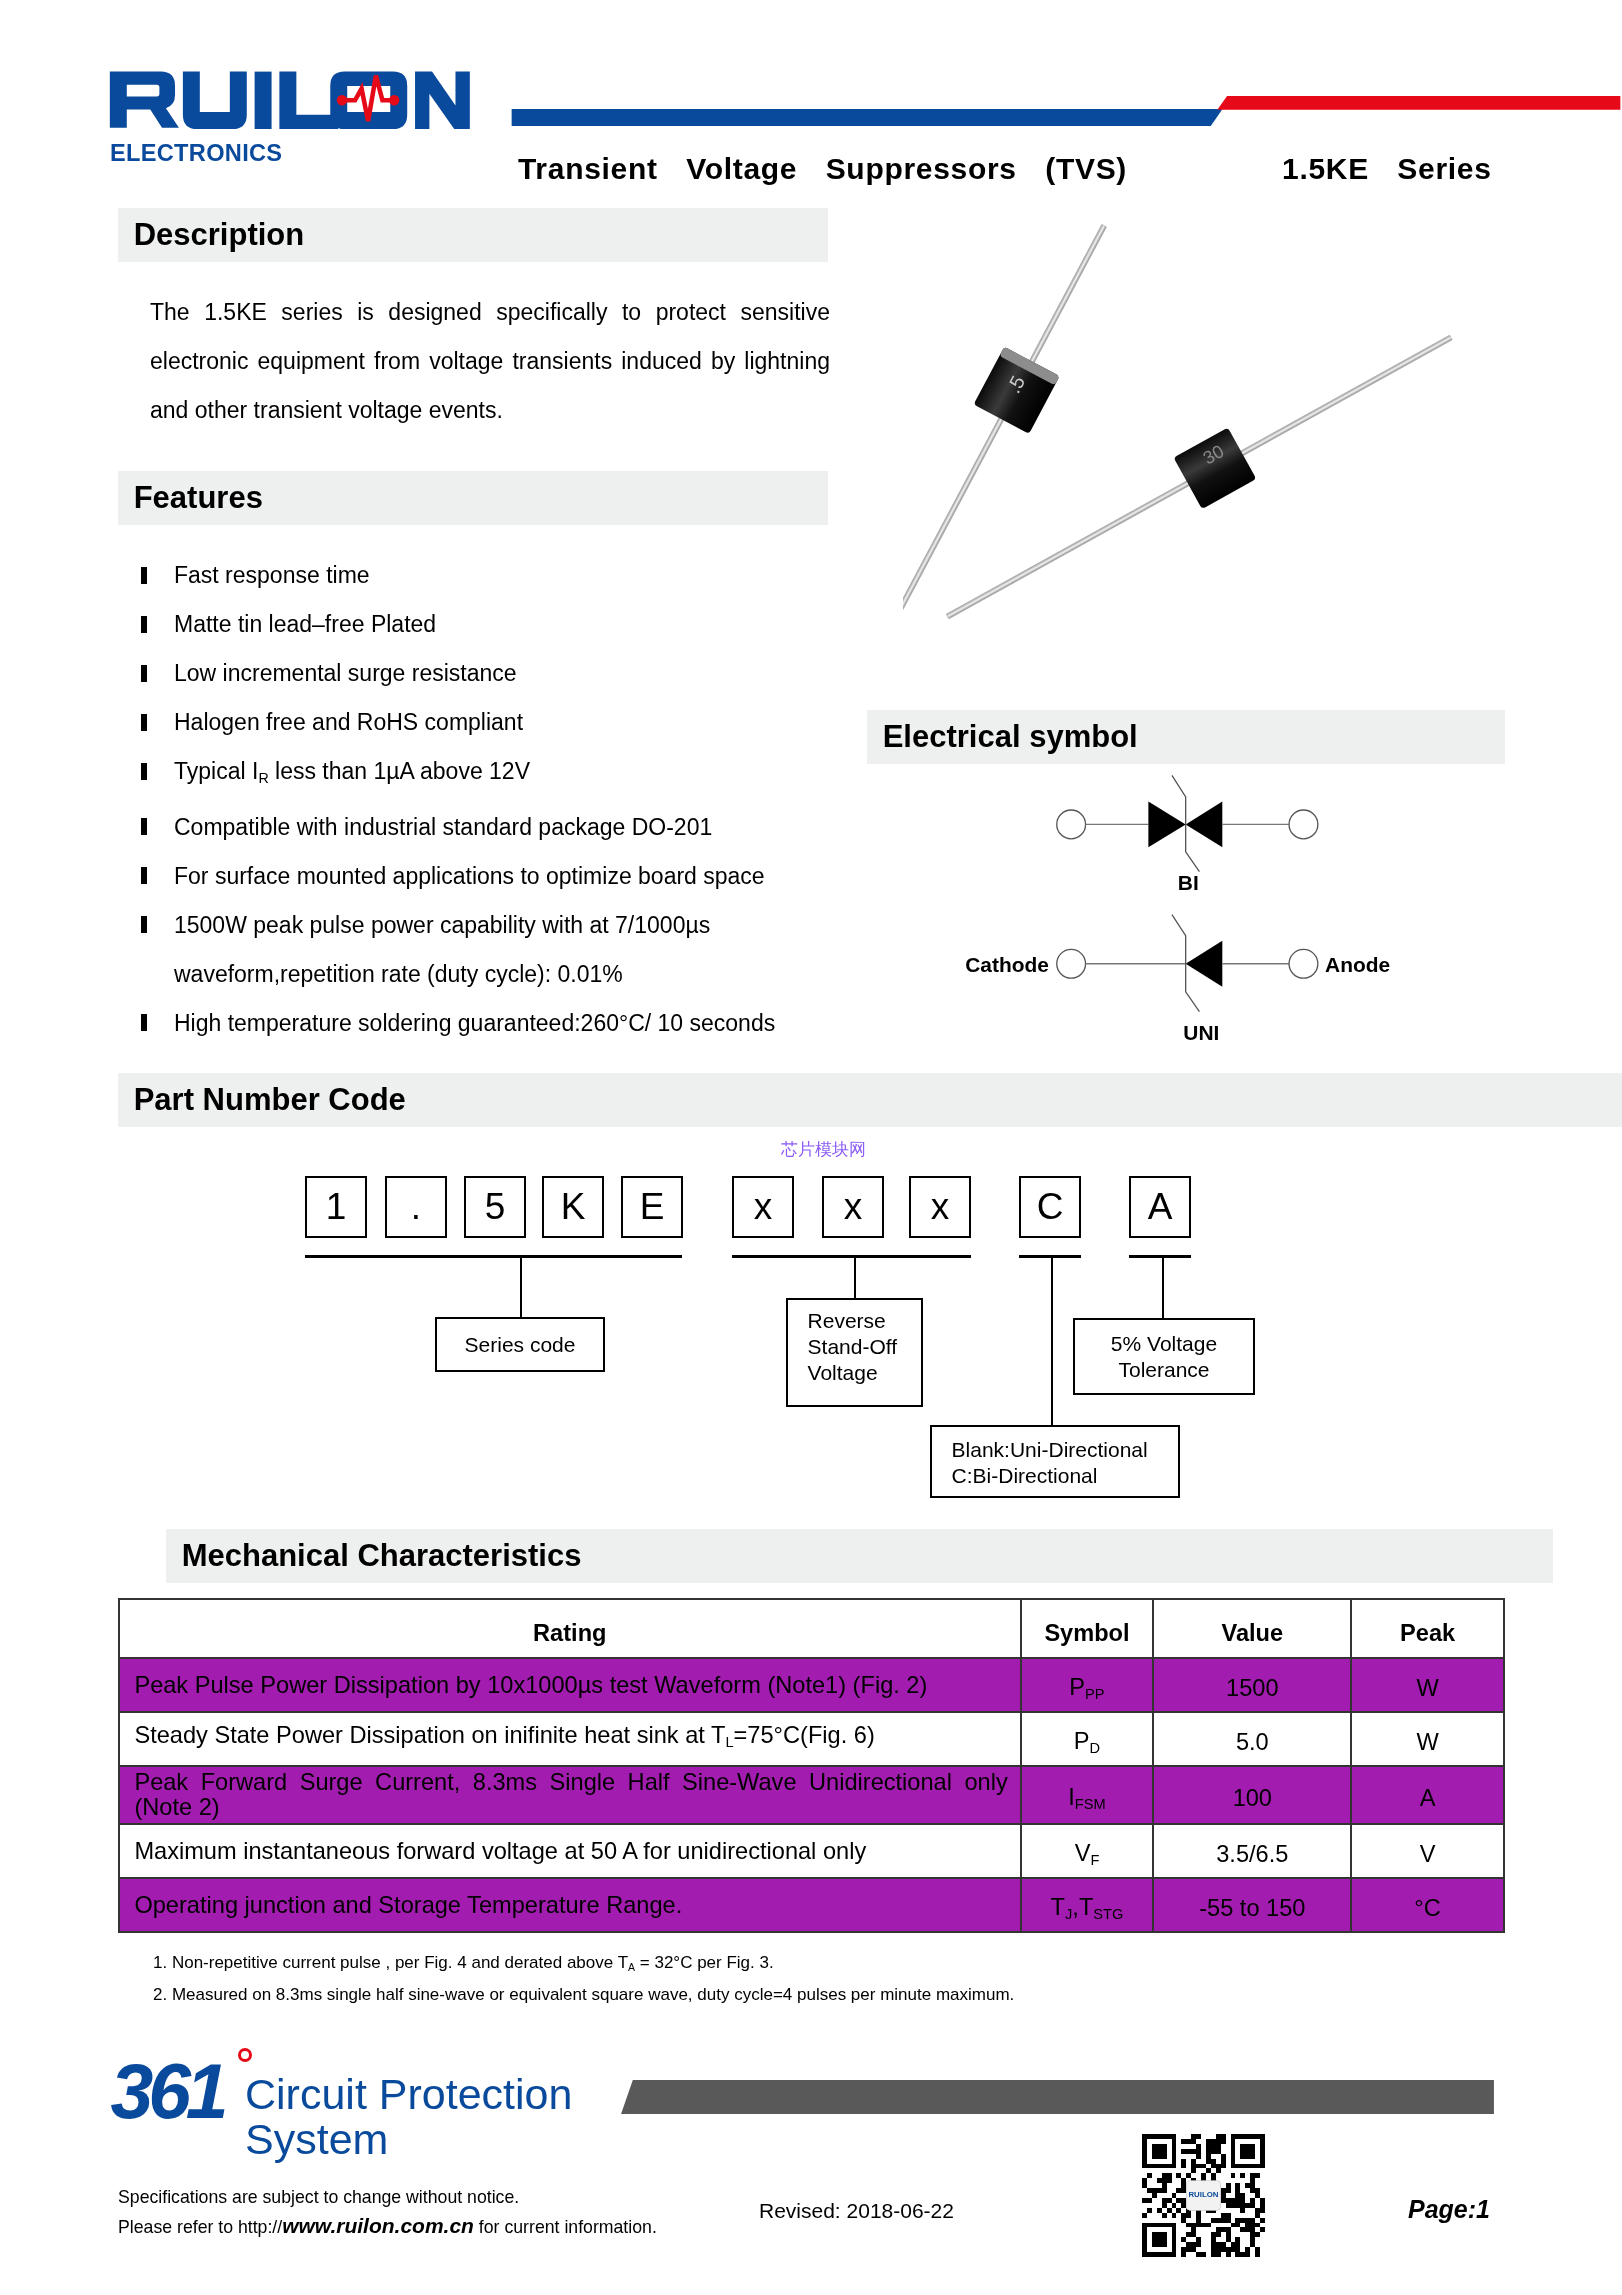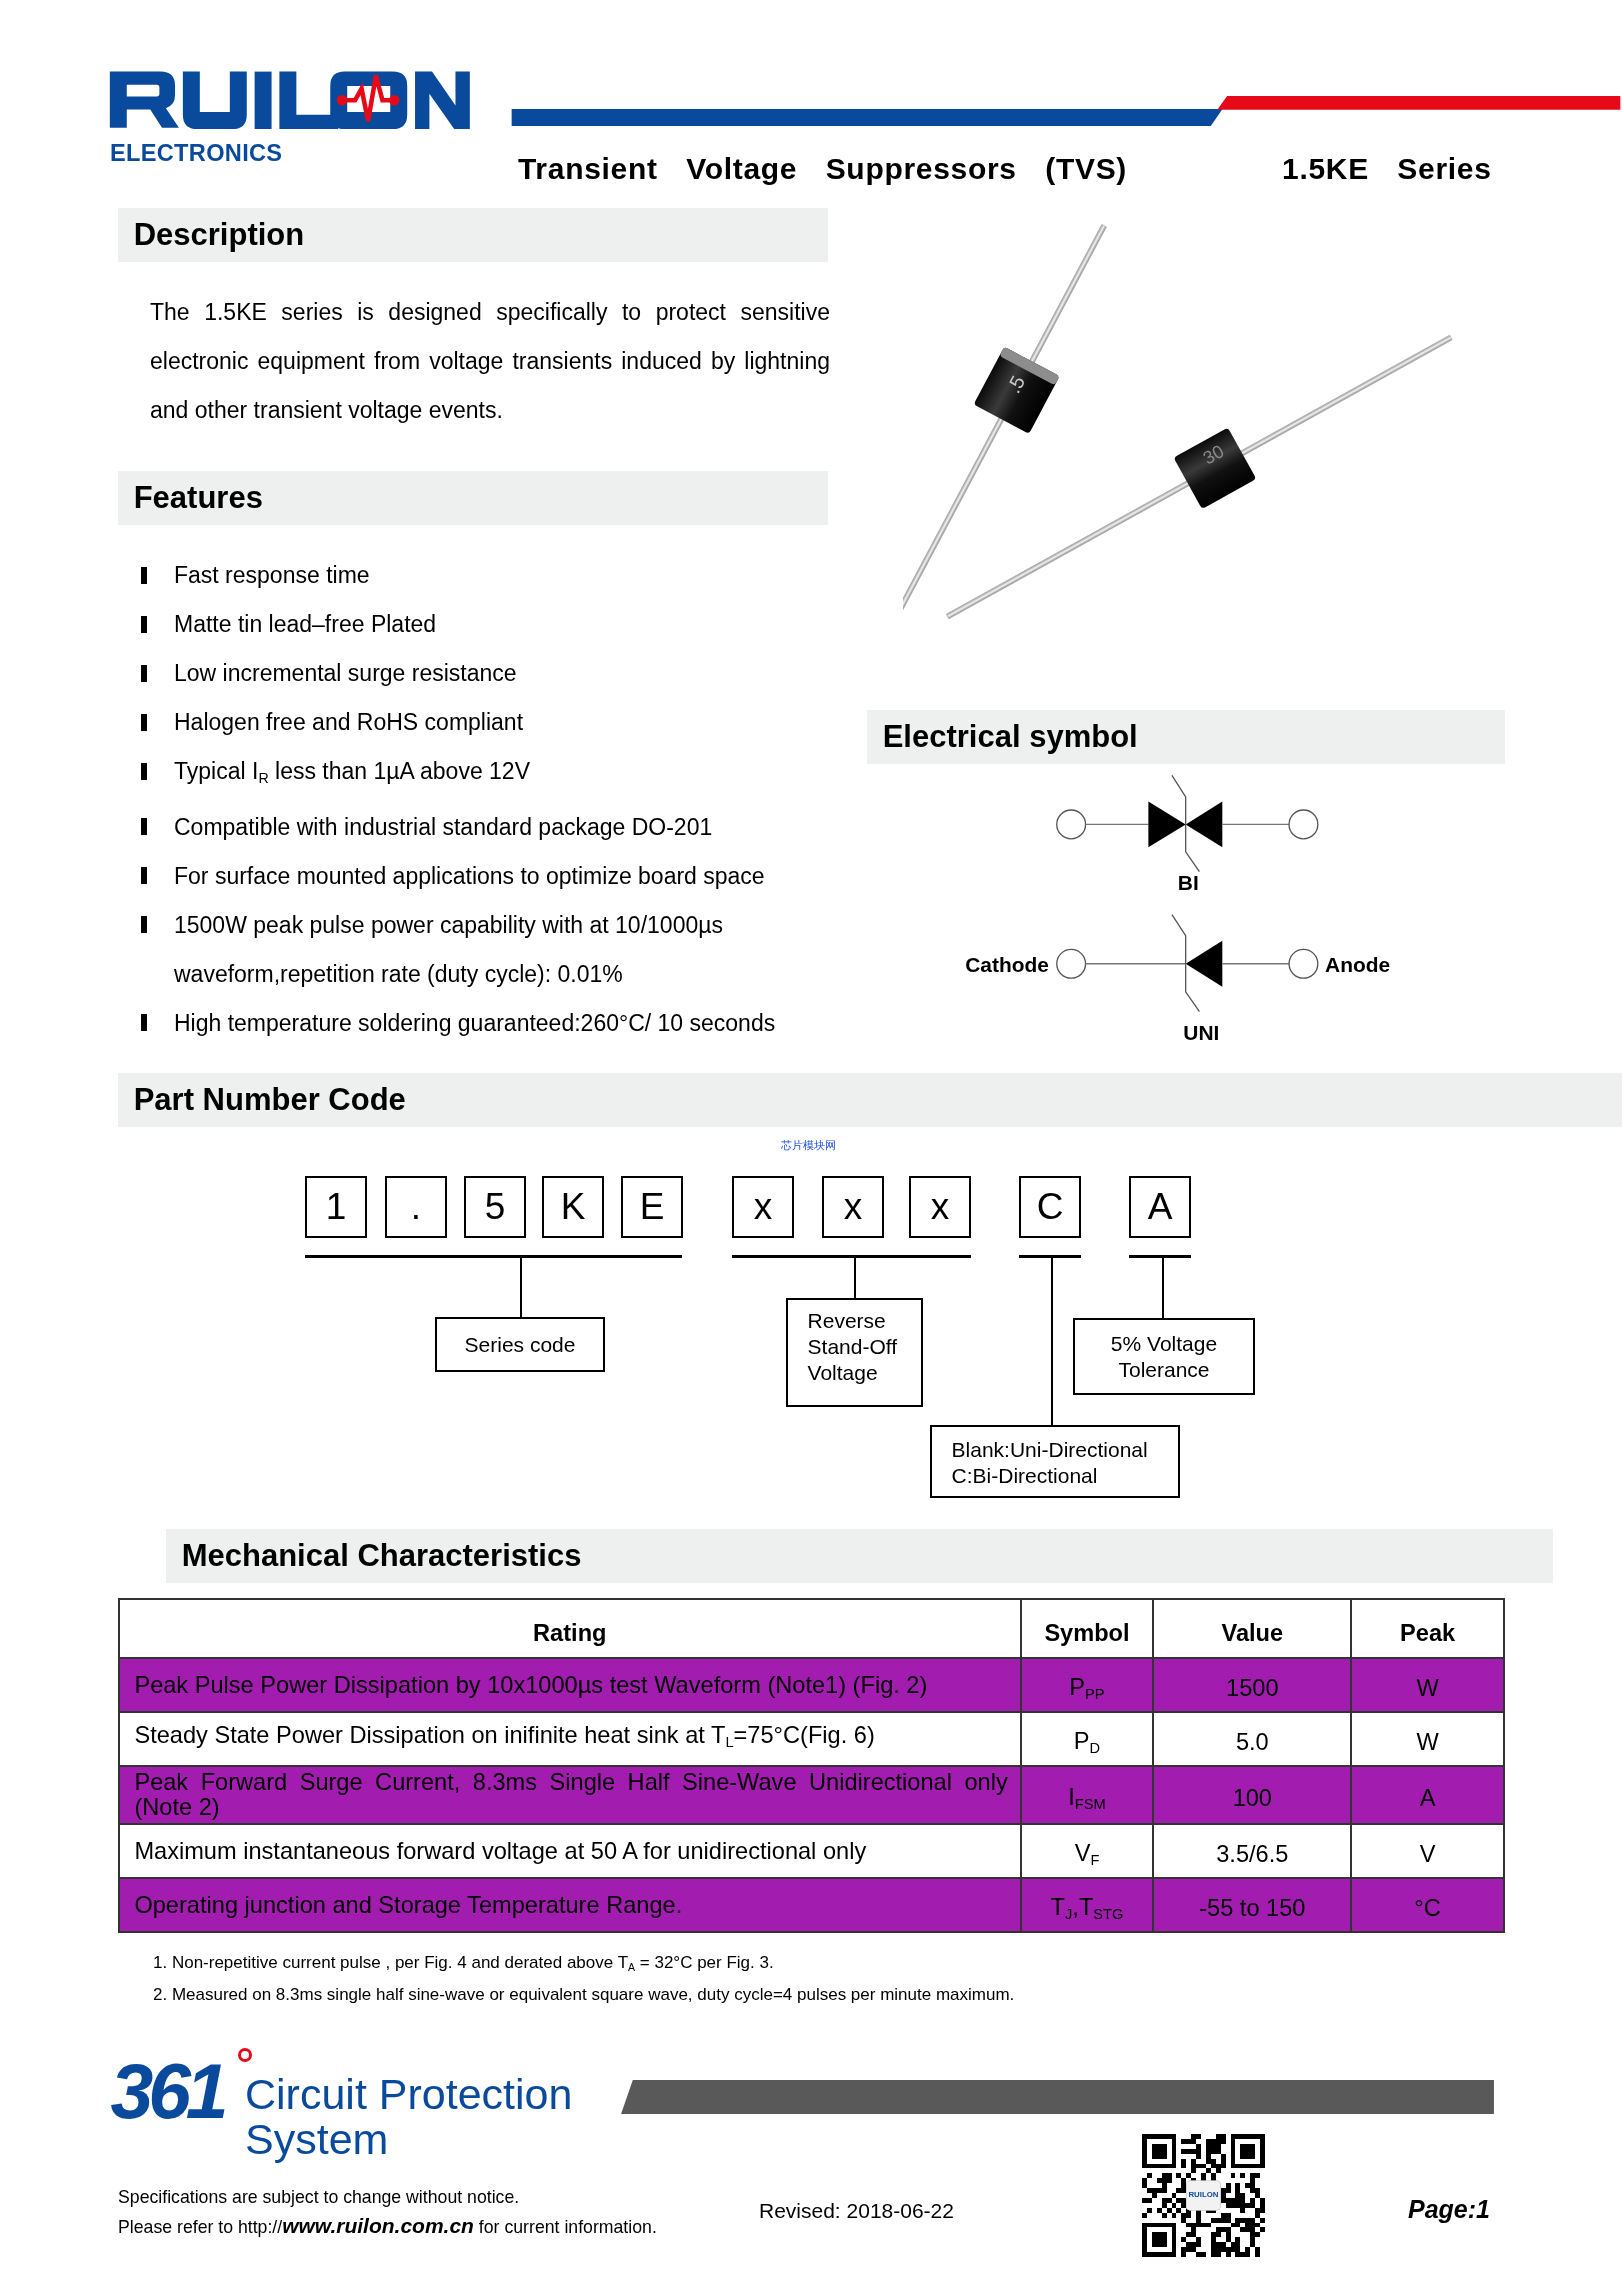--- a/index.html
+++ b/index.html
@@ -30,21 +30,21 @@
 
   
   .sym-svg { left: 867px; top: 772px; width: 638px; height: 288px; }
   .sym-label { font-size: 32px; font-weight: bold; }
 
   
   .pn-box { top: 1176px; height: 62px; border: 2.6px solid #000; border-width: 2px 2px 2.6px 2px; text-align: center; font-size: 37px; line-height: 58px; }
   .pn-line { height: 3.3px; background: #000; }
   .vline { width: 2px; background: #000; }
   .pn-desc { border: 2px solid #000; font-size: 21px; line-height: 26px; }
-  .watermark { left: 781px; top: 1138px; font-size: 11px; color: #1d4ed8; }
+  .watermark { left: 781px; top: 1138px; font-size: 17px; color: #8b5cf6; }
 
   
   table.mech { position: absolute; left: 118px; top: 1598px; width: 1387px; border-collapse: collapse; }
   table.mech td, table.mech th { border: 2px solid #333; font-size: 23.6px; }
   table.mech th { height: 59px; font-weight: bold; text-align: center; padding-top: 9.2px; margin-left: 8px; }
   table.mech td { height: 54px; }
   table.mech tr.shade td { background: #a21caf; }
   table.mech td.rating { padding-left: 14.4px; padding-right: 11.8px; text-align: justify; line-height: 25px; }
   table.mech td.c { text-align: center; padding-top: 6.5px; }
   .notes { left: 153px; top: 1949px; font-size: 17px; line-height: 27.5px; }
@@ -97,21 +97,21 @@
 
 <div class="abs sec-hdr" style="left:118px; top:471px; width:710px;">Features</div>
 <ul class="abs feat-list">
   <li><span class="bullet"></span><span>Fast response time</span></li>
   <li><span class="bullet"></span><span>Matte tin lead–free Plated</span></li>
   <li><span class="bullet"></span><span>Low incremental surge resistance</span></li>
   <li><span class="bullet"></span><span>Halogen free and RoHS compliant</span></li>
   <li><span class="bullet"></span><span>Typical I</span><sub>R</sub><span> less than 1µA above 12V</span></li>
   <li><span class="bullet"></span><span>Compatible with industrial standard package DO-201</span></li>
   <li><span class="bullet"></span><span>For surface mounted applications to optimize board space</span></li>
-  <li><span class="bullet"></span><span>1500W peak pulse power capability with at 10/1000µs</span></li>
+  <li><span class="bullet"></span><span>1500W peak pulse power capability with at 7/1000µs</span></li>
   <li class="cont"><span>waveform,repetition rate (duty cycle): 0.01%</span></li>
   <li><span class="bullet"></span><span>High temperature soldering guaranteed:260°C/ 10 seconds</span></li>
 </ul>
 
 <svg class="abs photo" viewBox="0 0 860 760">
   <defs>
     <linearGradient id="lead" x1="0" y1="0" x2="1" y2="0">
       <stop offset="0" stop-color="#9a9a9a"></stop>
         <stop offset="0.5" stop-color="#f2f2f2"></stop>
         <stop offset="1" stop-color="#8a8a8a"></stop>

